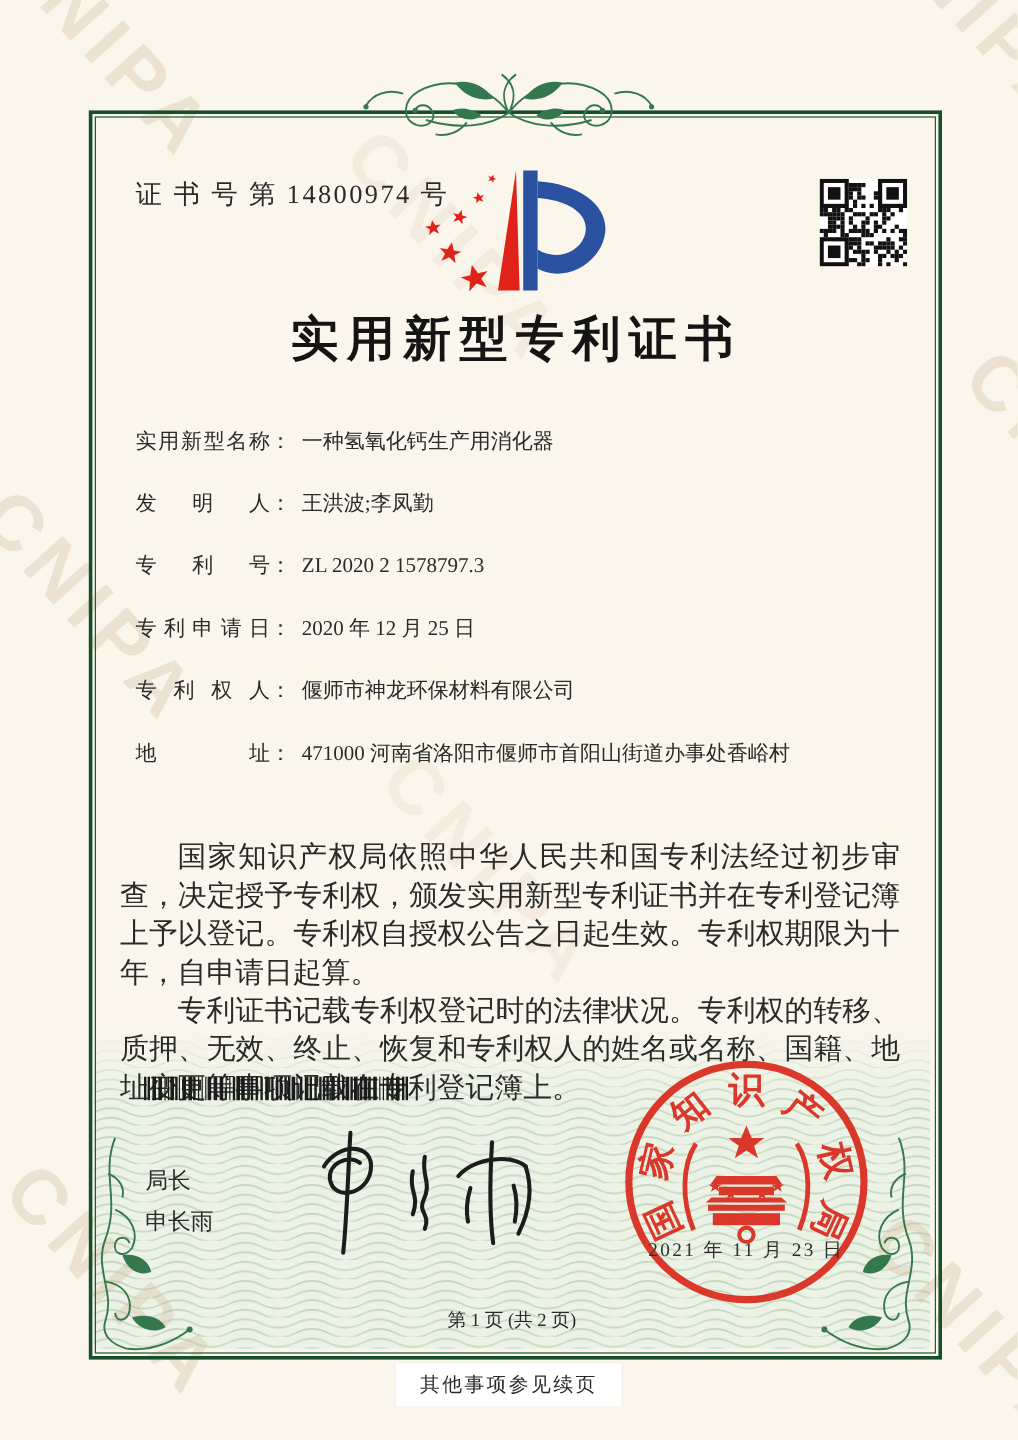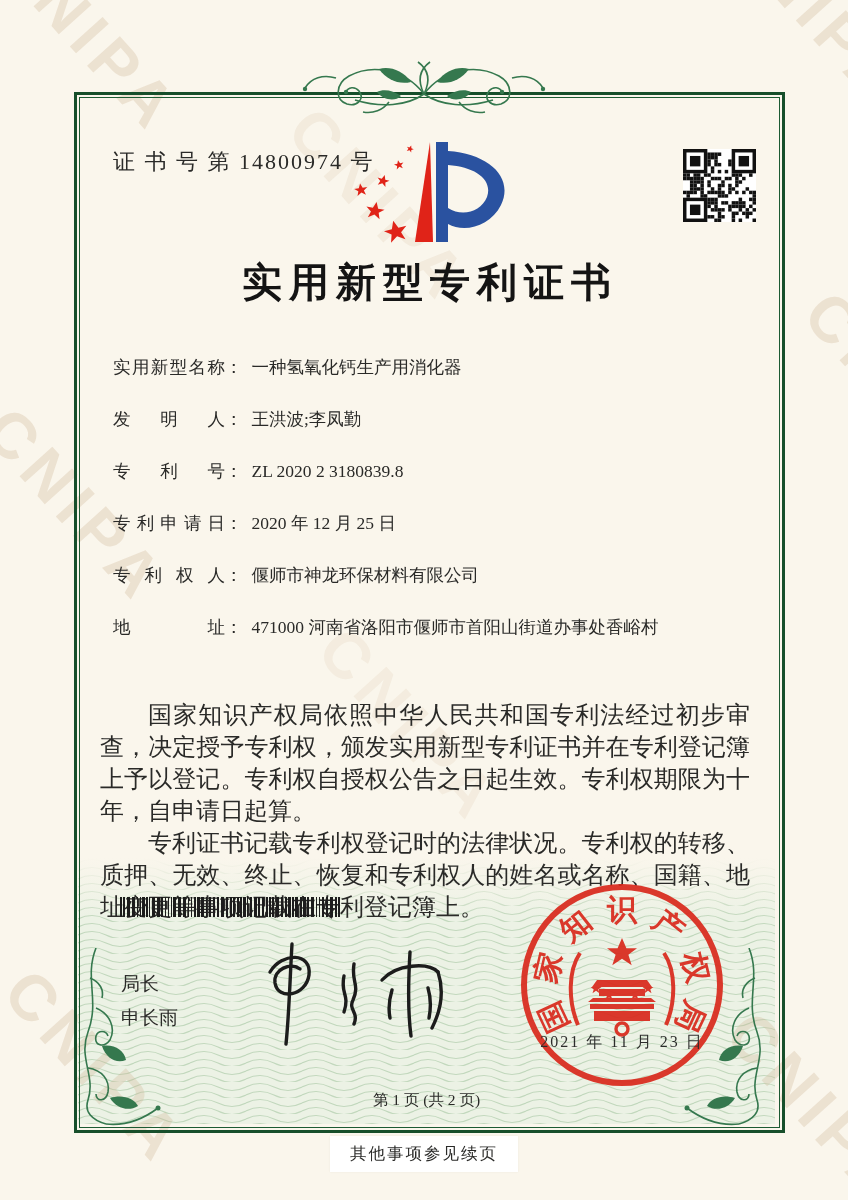--- a/index.html
+++ b/index.html
@@ -300,21 +300,21 @@
 
   <div class="title">实用新型专利证书</div>
 
   <div class="row" style="top:355px;">
     <span class="lbl">实用新型名称</span><span class="col">：</span><span class="val">一种氢氧化钙生产用消化器</span>
   </div>
   <div class="row" style="top:407px;">
     <span class="lbl">发明人</span><span class="col">：</span><span class="val">王洪波;李凤勤</span>
   </div>
   <div class="row" style="top:459px;">
-    <span class="lbl">专利号</span><span class="col">：</span><span class="val">ZL 2020 2 3180839.8</span>
+    <span class="lbl">专利号</span><span class="col">：</span><span class="val">ZL 2020 2 1578797.3</span>
   </div>
   <div class="row" style="top:511px;">
     <span class="lbl">专利申请日</span><span class="col">：</span><span class="val">2020 年 12 月 25 日</span>
   </div>
   <div class="row" style="top:563px;">
     <span class="lbl">专利权人</span><span class="col">：</span><span class="val">偃师市神龙环保材料有限公司</span>
   </div>
   <div class="row" style="top:615px;">
     <span class="lbl">地址</span><span class="col">：</span><span class="val">471000 河南省洛阳市偃师市首阳山街道办事处香峪村</span>
   </div>

